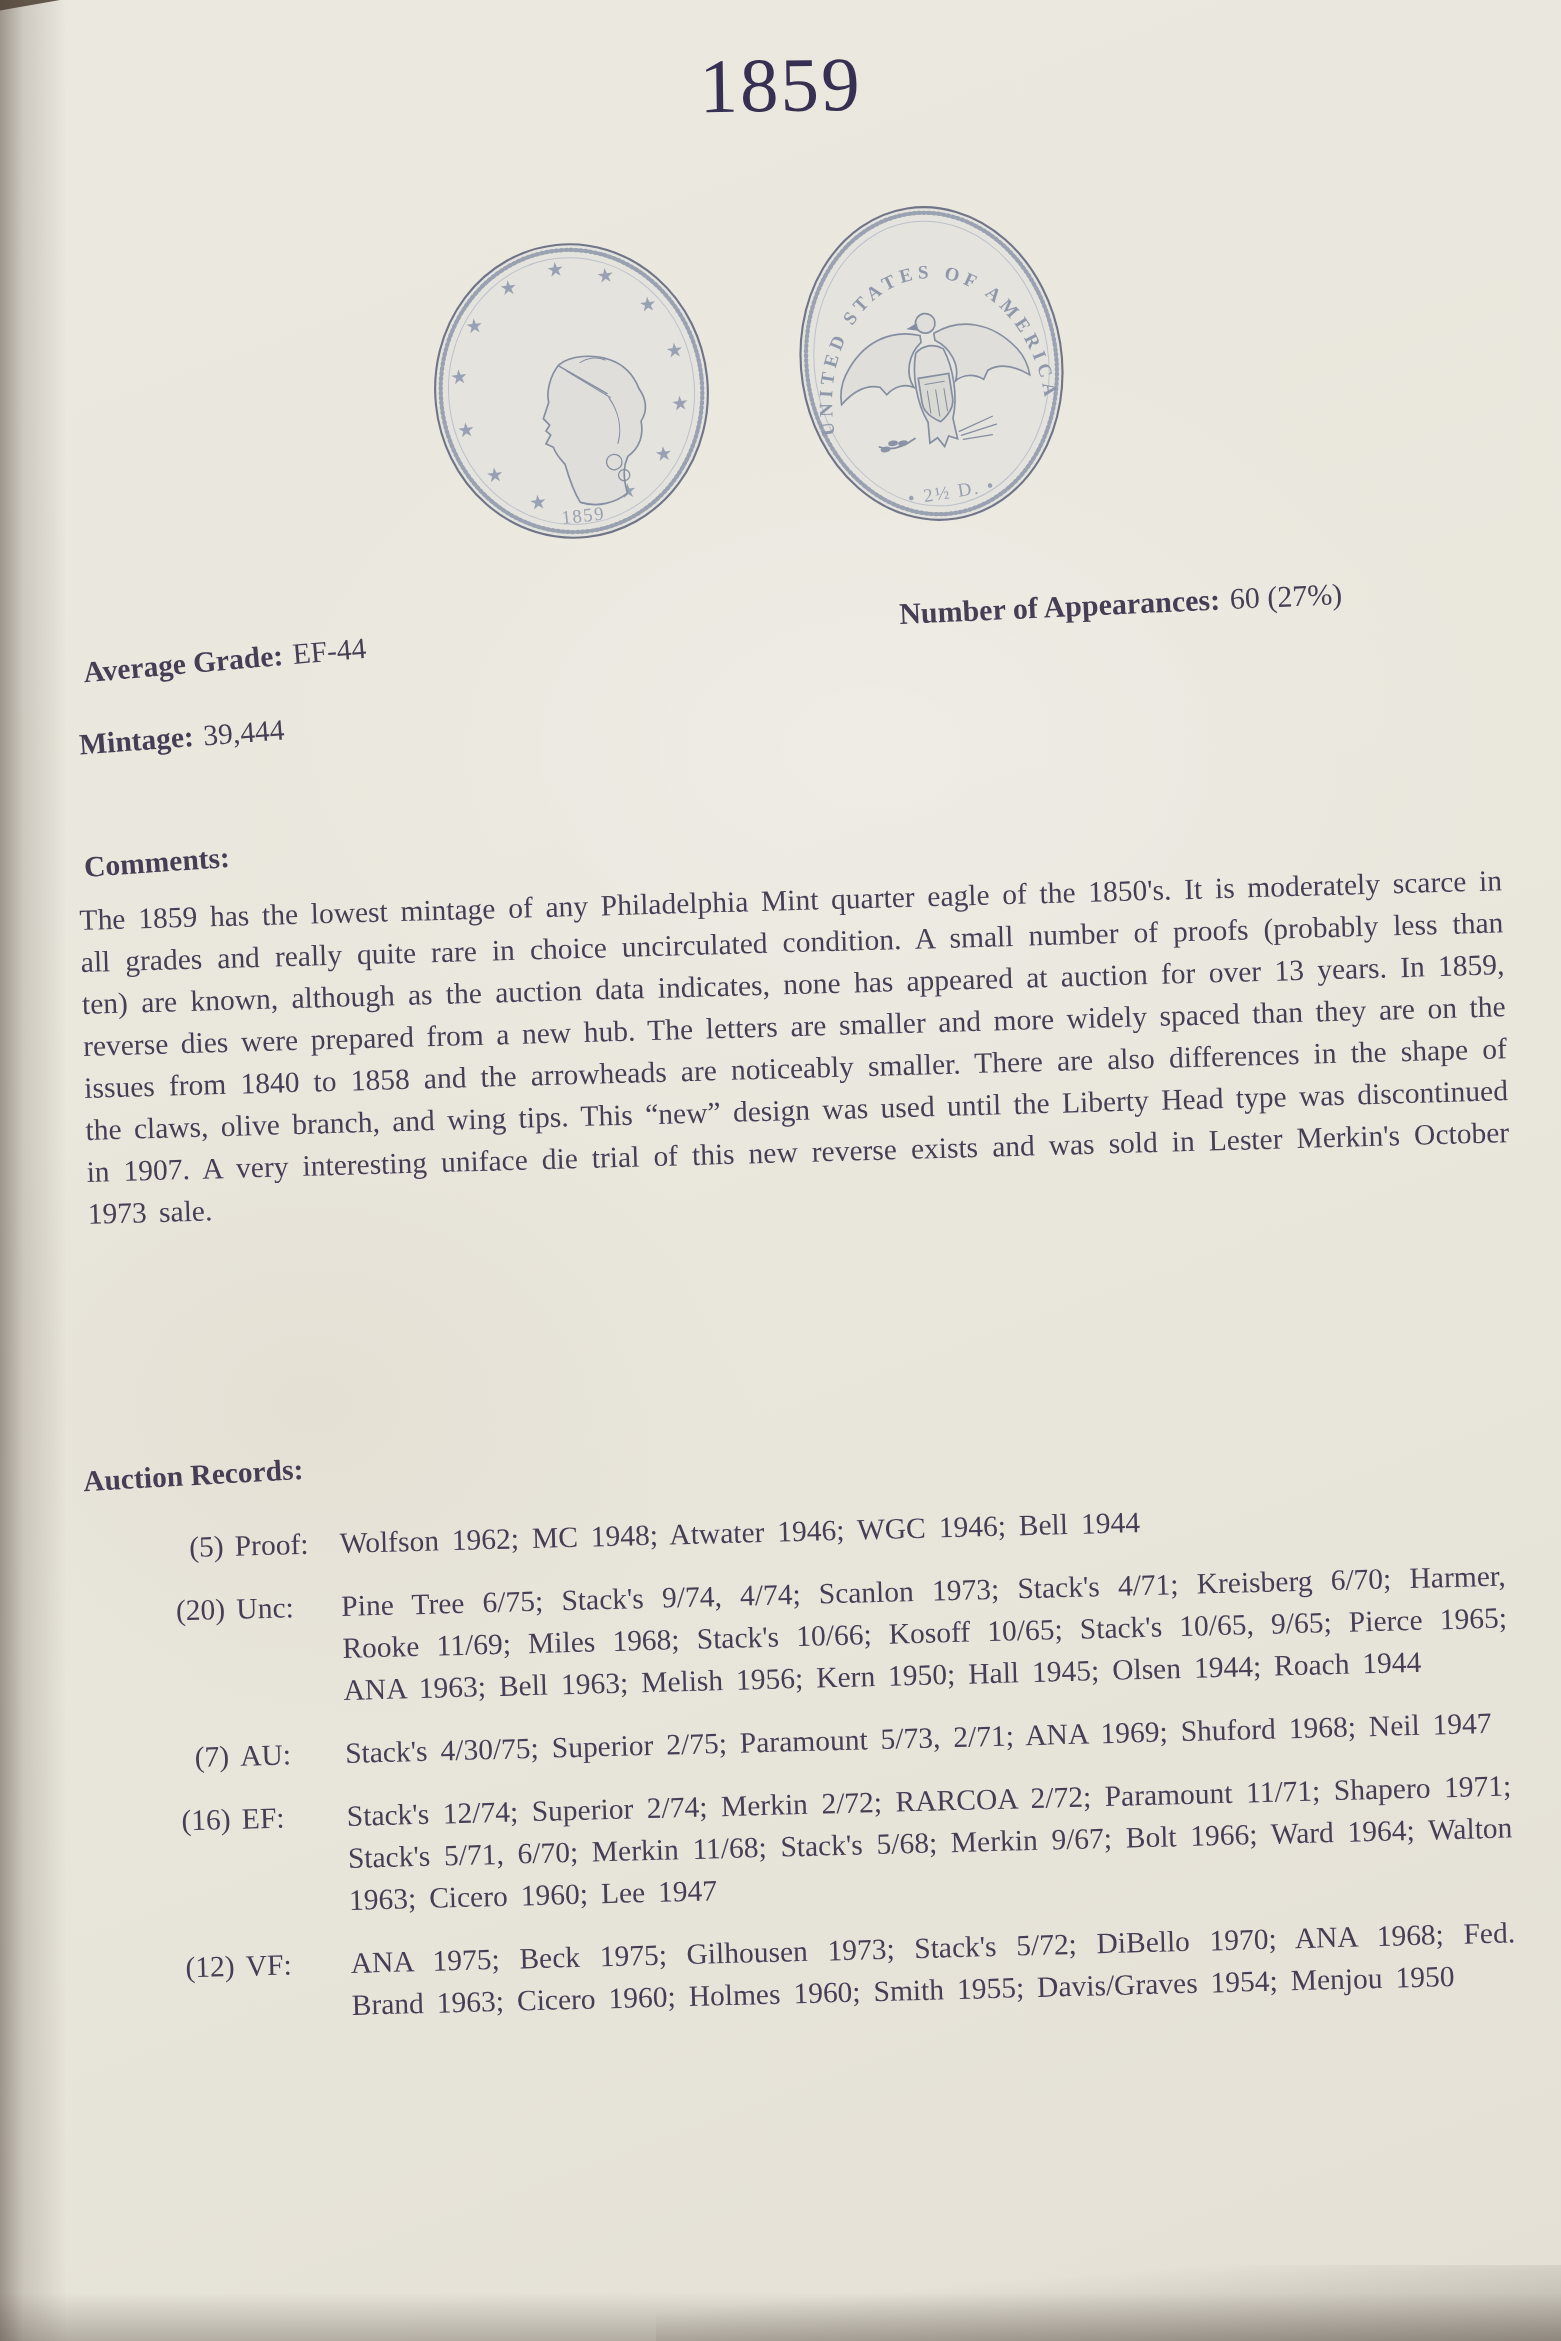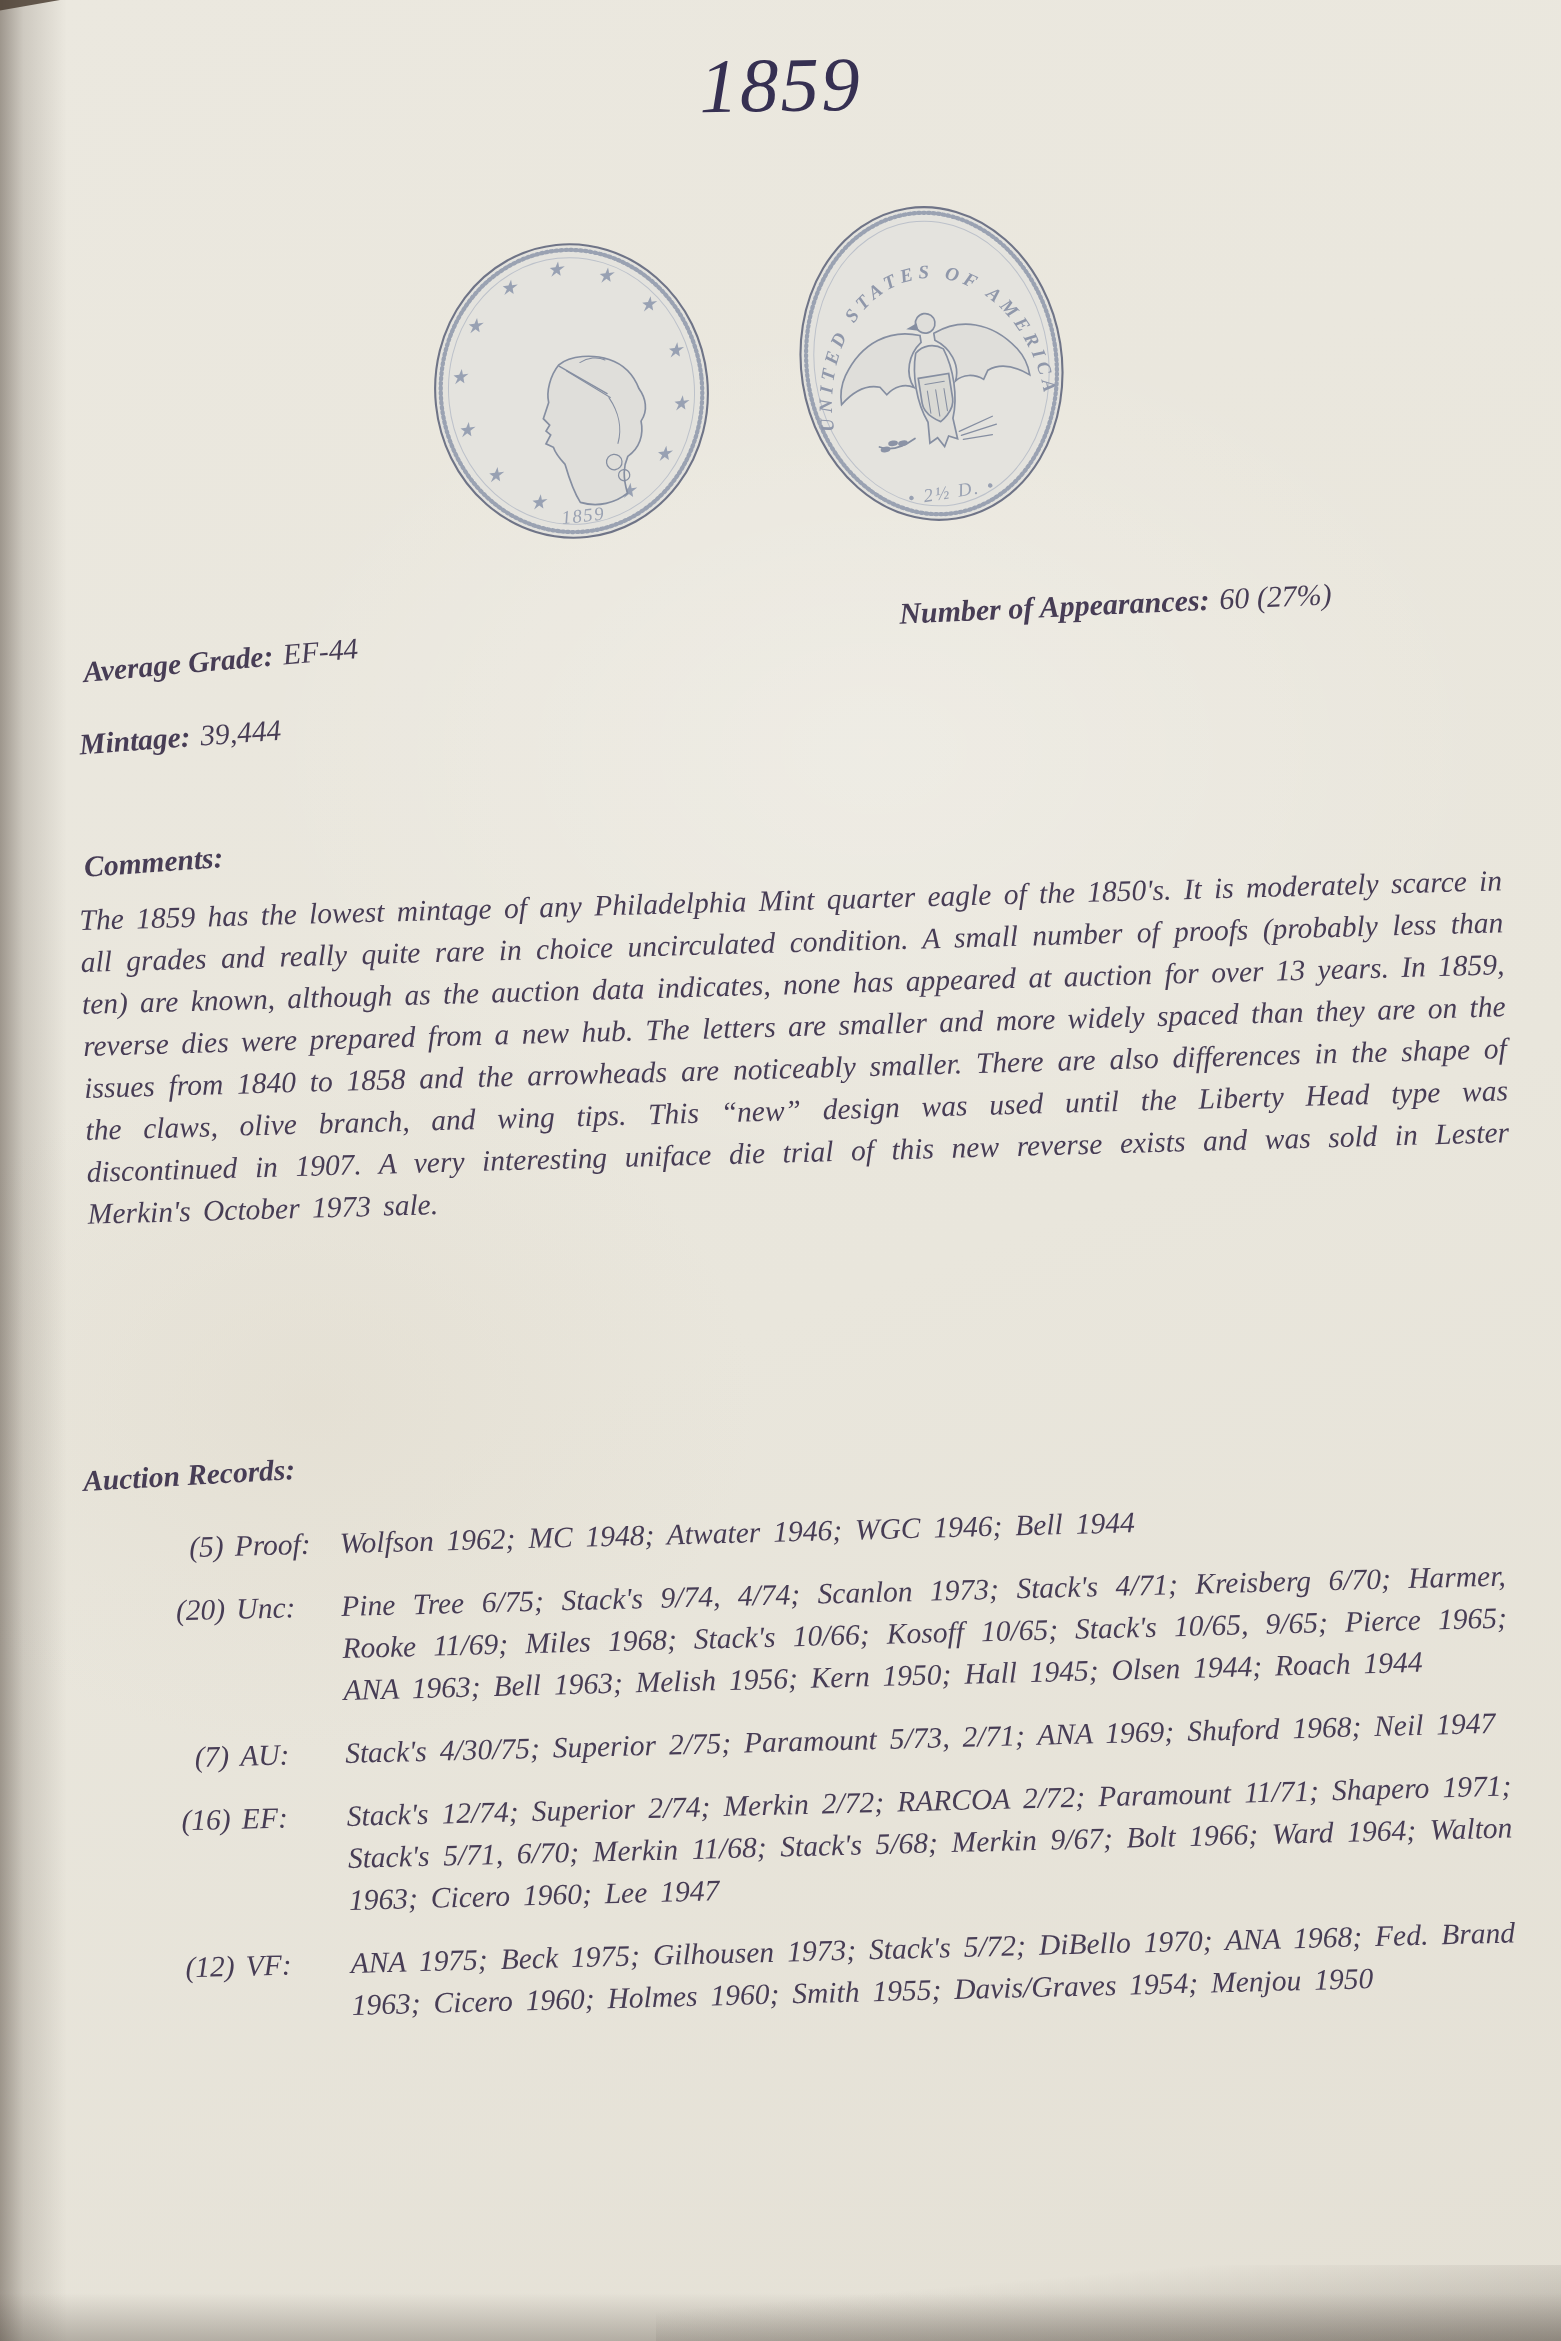--- a/index.html
+++ b/index.html
@@ -8,21 +8,20 @@
     background:#eae7de;
     font-family:"Liberation Serif","DejaVu Serif",serif;
     color:#473d55;
     position:relative;
   }
   .page{position:absolute;inset:0;
     background:
       radial-gradient(ellipse 912px 631px at 56% 32%, rgba(255,255,255,0.22), rgba(255,255,255,0) 70%),
       radial-gradient(ellipse 631px 491px at 20% 60%, rgba(224,218,204,0.5), rgba(224,218,204,0) 70%),
       linear-gradient(160deg,#ebe8df 0%,#e9e6dc 55%,#e4e0d5 100%);
-    font-style: italic;
   }
   .gutter-shadow{position:absolute;left:0;top:0;width:67px;height:100%;
     background:linear-gradient(90deg, rgba(74,62,52,0.48) 0%, rgba(74,62,52,0.18) 35%, rgba(74,62,52,0) 100%);
     pointer-events:none;}
   .corner-notch{position:absolute;left:0;top:0;width:60px;height:10.5px;background:#4c4034;
     clip-path:polygon(0 0,100% 0,0 100%);opacity:.85;}
   .bottom-shadow{position:absolute;left:0;bottom:0;width:100%;height:49px;
     background:linear-gradient(to top, rgba(58,48,40,0.30), rgba(58,48,40,0));pointer-events:none;}
   .bottom-right-shadow{position:absolute;right:0;bottom:0;width:58%;height:77px;
     background:linear-gradient(to top left, rgba(58,48,40,0.30), rgba(58,48,40,0) 70%);pointer-events:none;}

